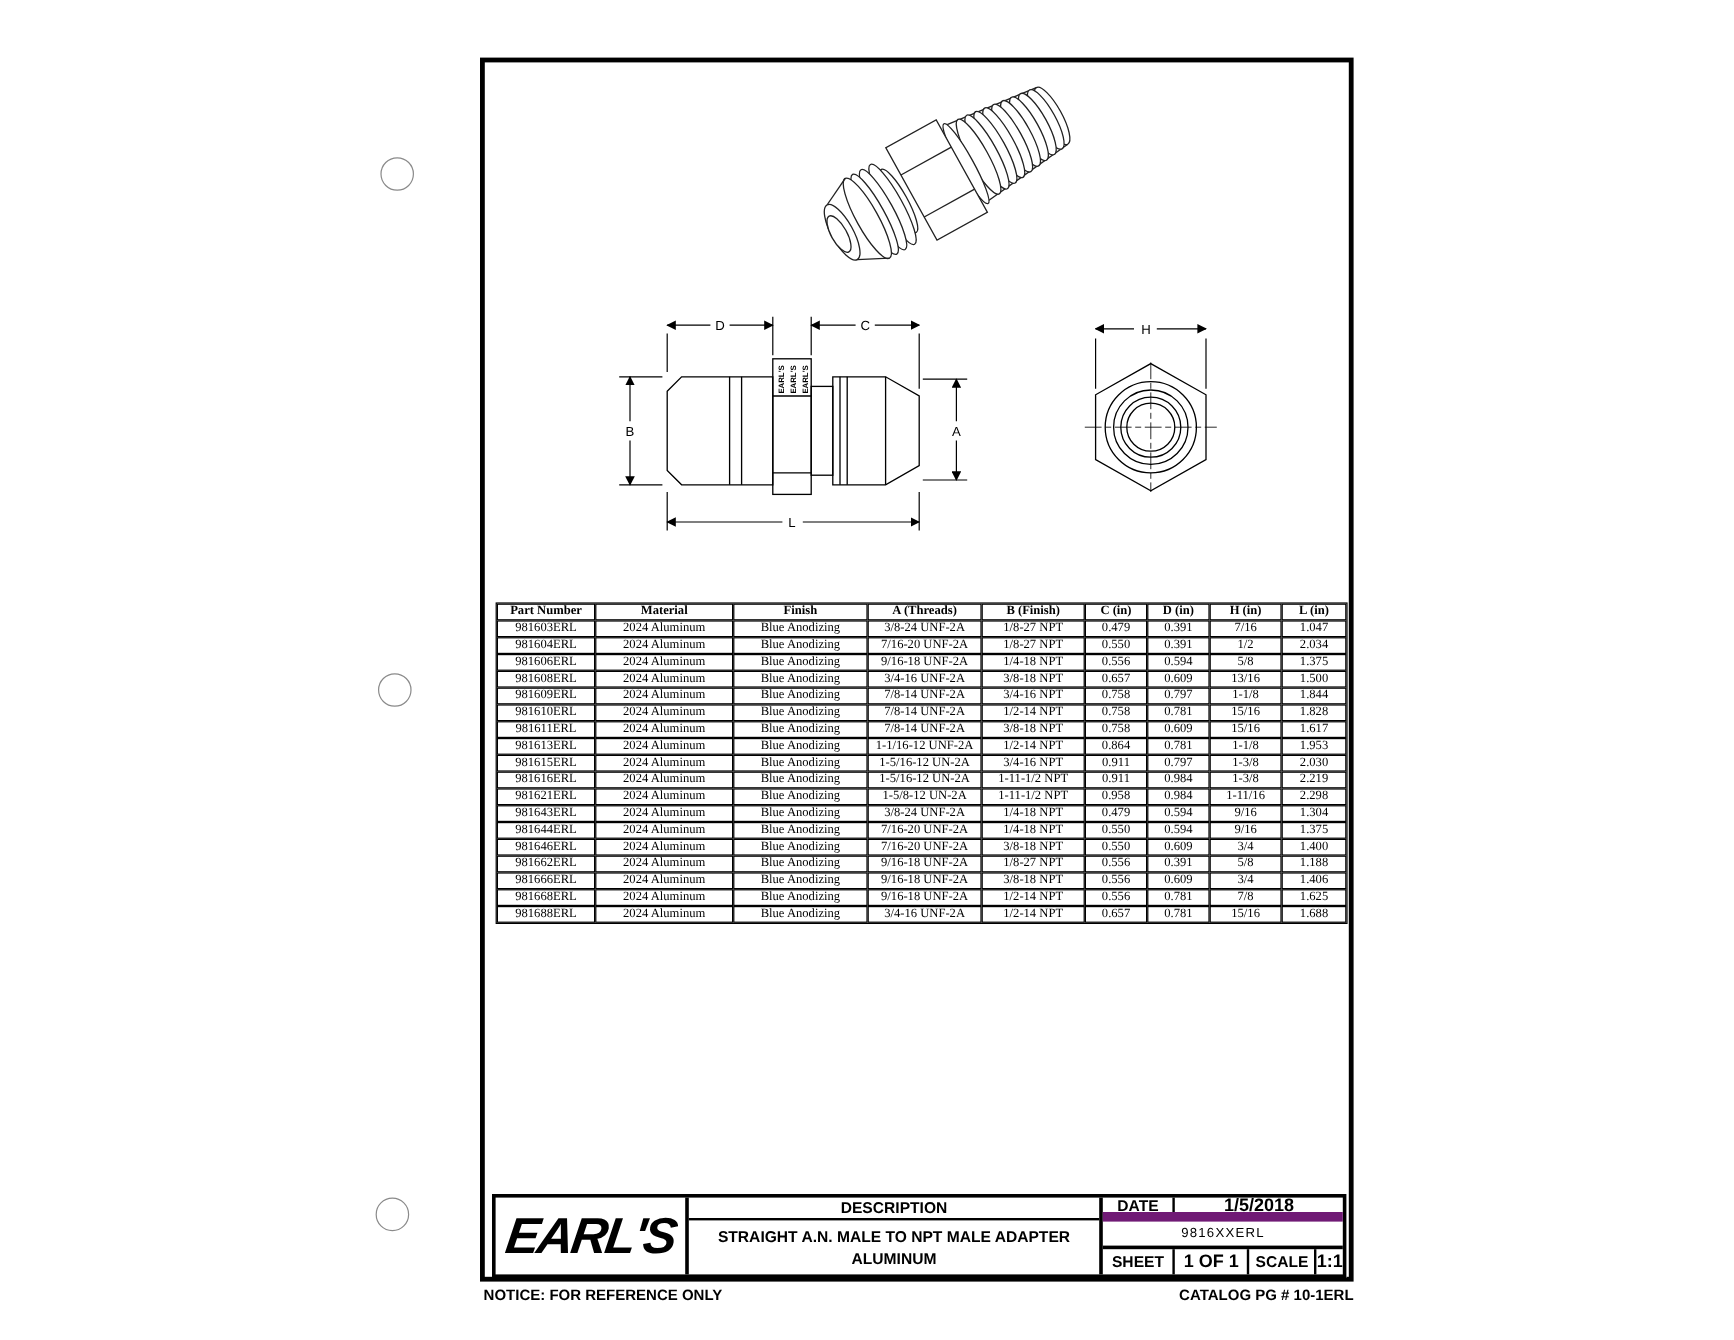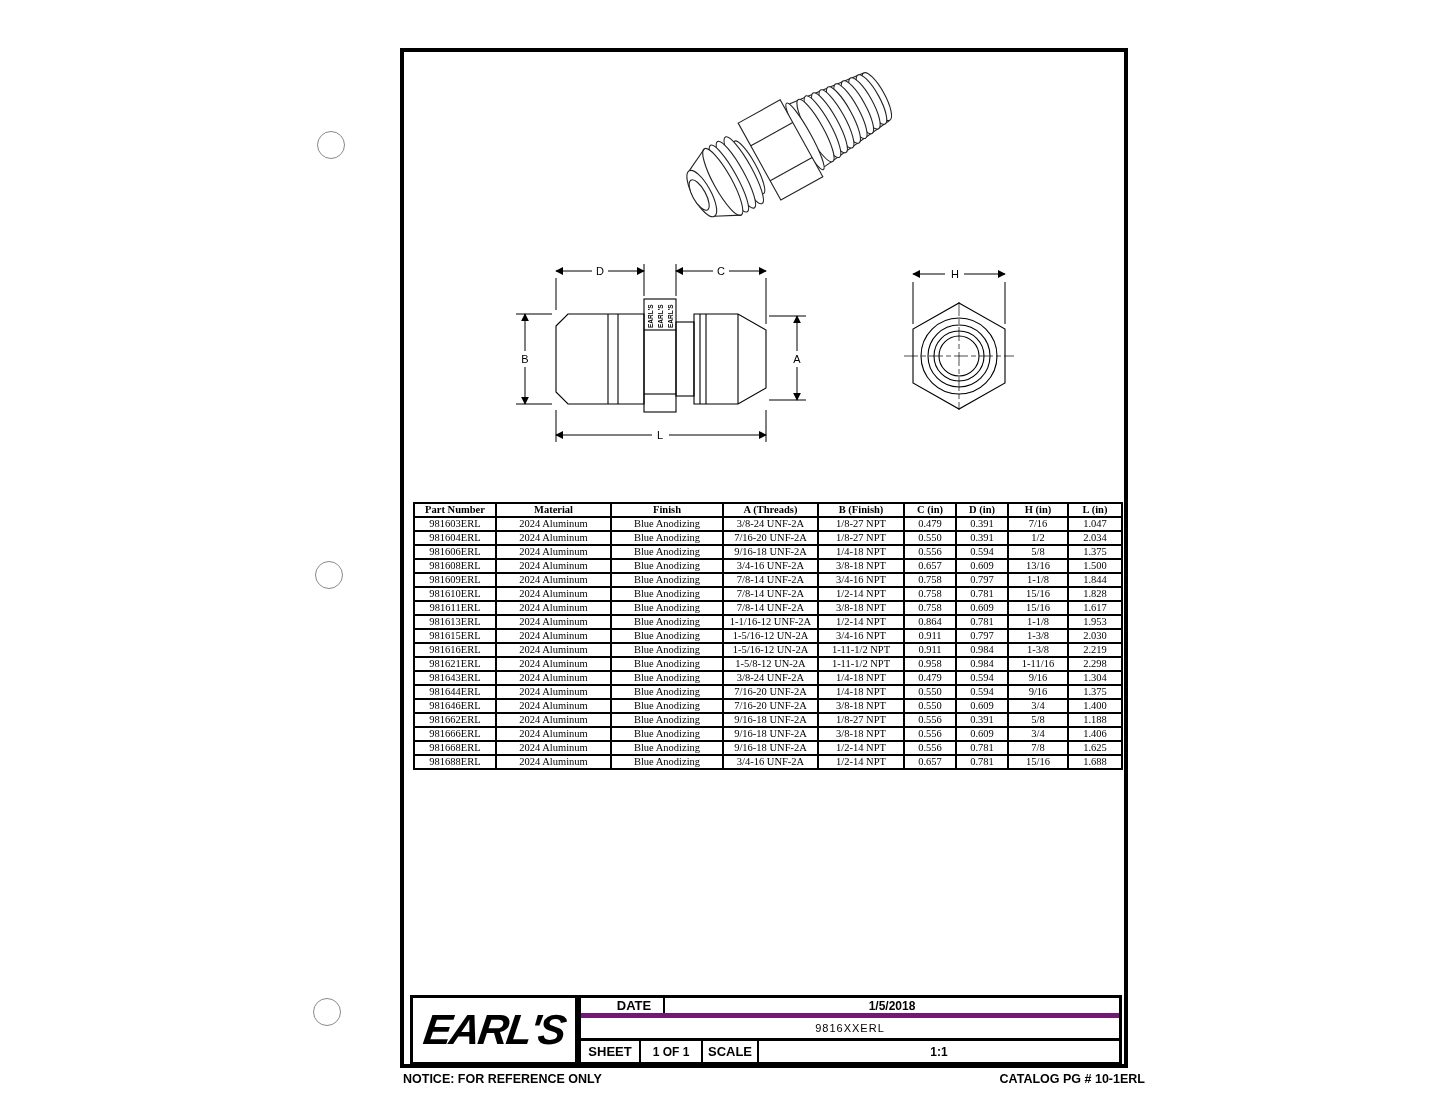--- a/index.html
+++ b/index.html
@@ -29,31 +29,31 @@
   .logo-cell{width:165px;border-right:3px solid #000;display:flex;
              align-items:center;justify-content:center;}
   .logo-text{font-weight:bold;font-style:italic;font-size:42px;letter-spacing:-2px;
              transform:skewX(-8deg);white-space:nowrap;}
   .desc-cell{width:352px;display:flex;flex-direction:column;}
   .desc-head{height:19px;border-bottom:2px solid #000;font-weight:bold;font-size:13px;
              display:flex;align-items:center;justify-content:center;}
   .desc-body{flex:1;display:flex;flex-direction:column;align-items:center;
              justify-content:center;gap:3px;font-weight:bold;font-size:13px;}
   .right-cell{flex:1;border-left:3px solid #000;display:flex;flex-direction:column;}
-  .r-row1{height:20px;border-bottom:5px solid #701a75;display:flex;padding-left:24px;}
+  .r-row1{height:20px;border-bottom:8px solid #701a75;display:flex;}
   .r-row2{flex:1;border-bottom:3px solid #000;display:flex;align-items:center;
           justify-content:center;font-size:11px;letter-spacing:1px;}
   .r-row3{height:21px;display:flex;}
   .tb-lbl{border-right:2px solid #000;font-weight:bold;font-size:13px;display:flex;
           align-items:center;justify-content:center;}
-  .tb-val{font-weight:bold;font-size:12px;display:flex;align-items:center;
+  .tb-val{font-weight:bold;font-size:15px;display:flex;align-items:center;
           justify-content:center;}
   .w60{width:60px;} .w42{width:62px;} .w56{width:56px;} .flex1{flex:1;}
   .notice{position:absolute;left:403px;top:1072px;font-weight:bold;font-size:12.5px;}
-  .catalog{position:absolute;right:300px;top:1072px;font-weight:bold;font-size:12.5px;}
+  .catalog{position:absolute;right:317px;top:1072px;font-weight:bold;font-size:12.5px;}
 </style>
 </head>
 <body>
 
 <div class="canvas">
 
   <div class="hole hole1"></div>
   <div class="hole hole2"></div>
   <div class="hole hole3"></div>
 
@@ -398,20 +398,27 @@
             <td>15/16</td>
             <td>1.688</td>
           </tr>
         </tbody>
     </table>
 
     <div class="tblock">
       <div class="logo-cell">
         <span class="logo-text">EARL'S</span>
       </div>
+      <div class="desc-cell">
+        <div class="desc-head">DESCRIPTION</div>
+        <div class="desc-body">
+          <div>STRAIGHT A.N. MALE TO NPT MALE ADAPTER</div>
+          <div>ALUMINUM</div>
+        </div>
+      </div>
       <div class="right-cell">
         <div class="r-row1">
           <div class="tb-lbl w60">DATE</div>
           <div class="tb-val flex1">1/5/2018</div>
         </div>
         <div class="r-row2">9816XXERL</div>
         <div class="r-row3">
           <div class="tb-lbl w60">SHEET</div>
           <div class="tb-val w42" style="border-right:2px solid #000;">1 OF 1</div>
           <div class="tb-lbl w56">SCALE</div>

